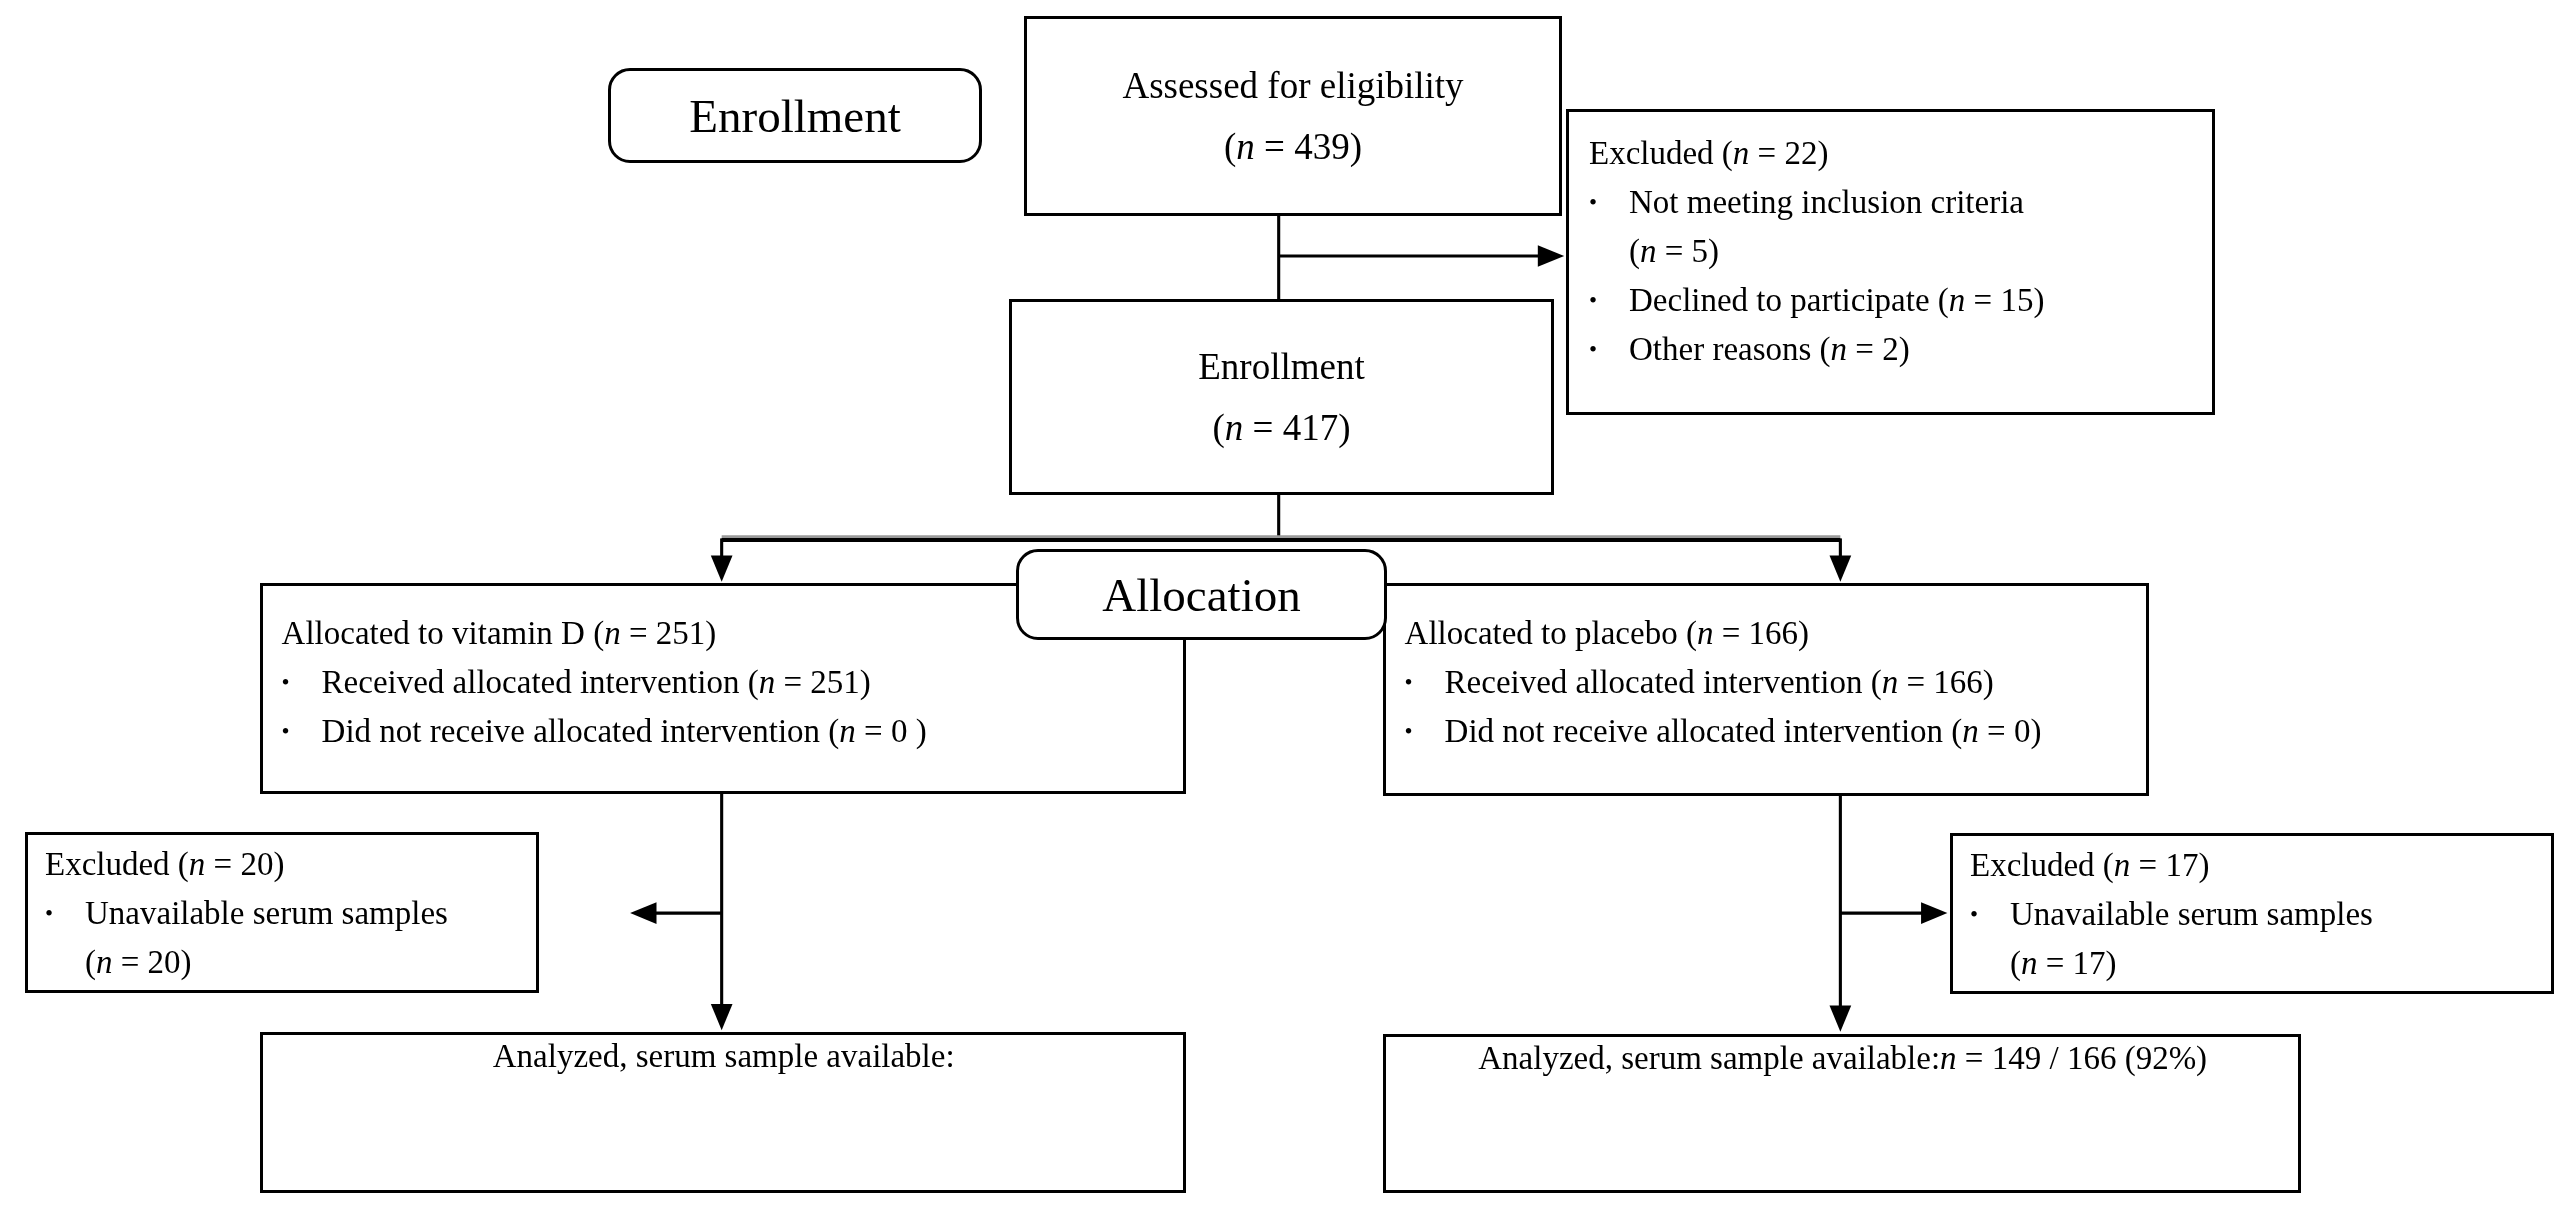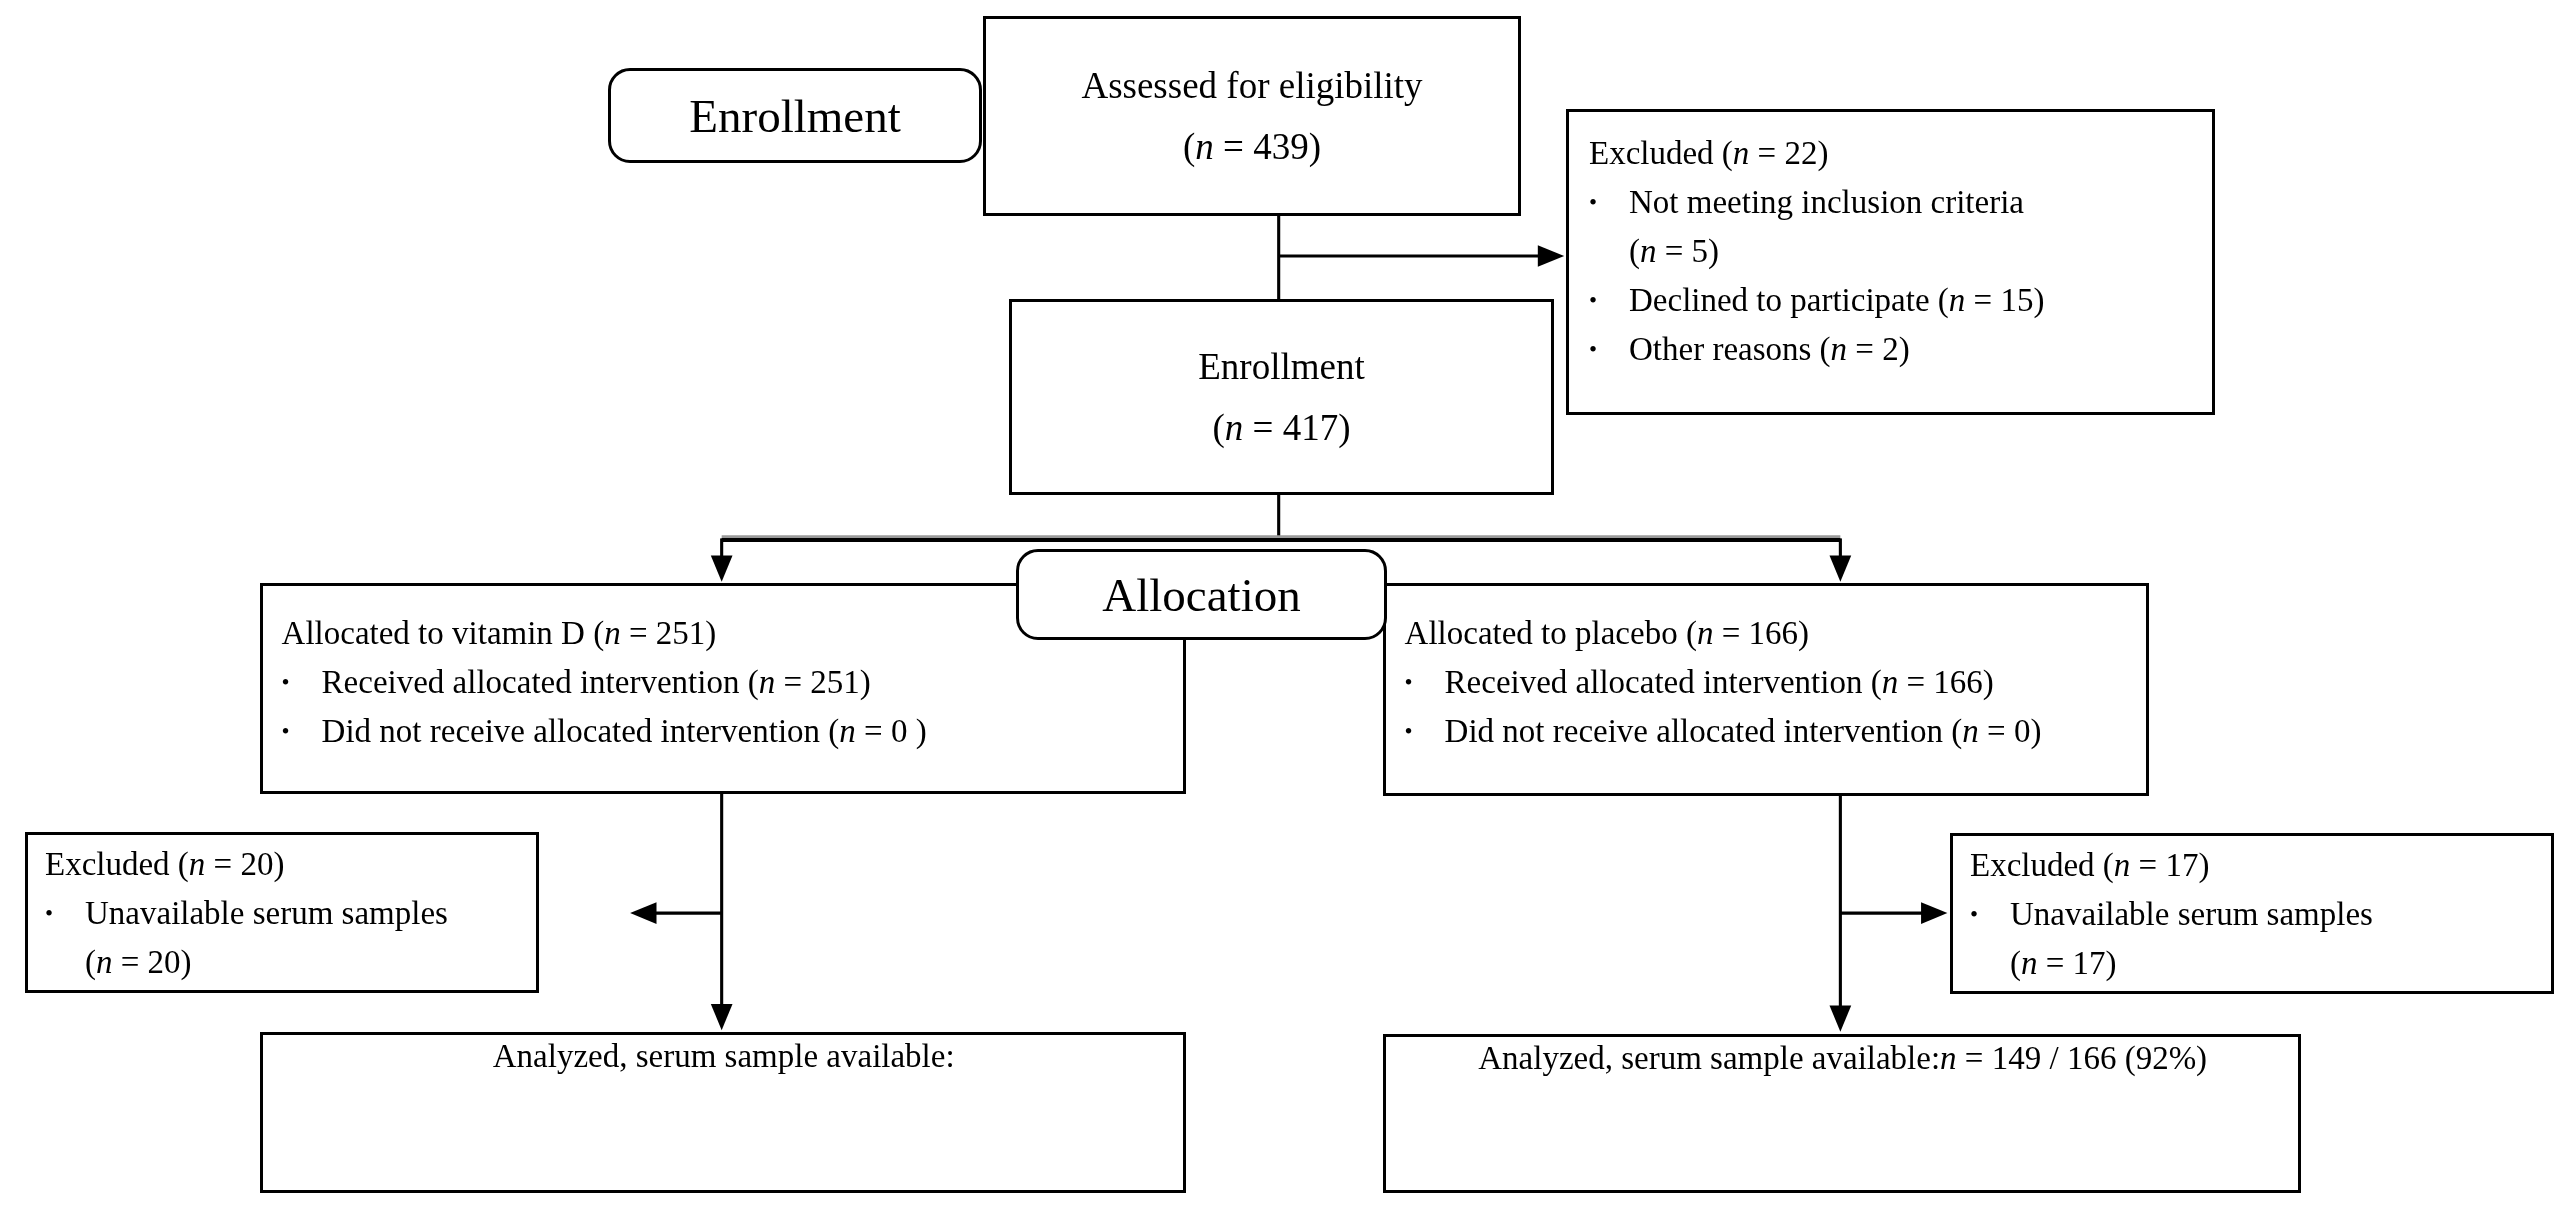--- a/index.html
+++ b/index.html
@@ -75,21 +75,21 @@
     <polygon points="2510,1177 2476,1163 2476,1191" fill="currentColor"></polygon>
   </svg>
 
   <div class="stage-label" style="left:608px;top:68px;width:374px;height:95px;">
     <span>Enrollment</span>
   </div>
   <div class="stage-label" style="left:1016px;top:549px;width:371px;height:91px;">
     <span>Allocation</span>
   </div>
 
-  <div class="box centered" style="left:983px;top:15.5px;width:538px;height:200px;">
+  <div class="box centered" style="left:1024px;top:15.5px;width:538px;height:200px;">
     <div>Assessed for eligibility</div>
     <div>(<i>n</i> = 439)</div>
   </div>
 
   <div class="box bulleted" style="left:1566px;top:109px;width:649px;height:306px;">
     <div>Excluded (<i>n</i> = 22)</div>
     <div>
         <div class="bullet-item">
           <span class="bullet-dot">•</span>
           <span class="bullet-text">Not meeting inclusion criteria<br>(<i>n</i> = 5)</span>

